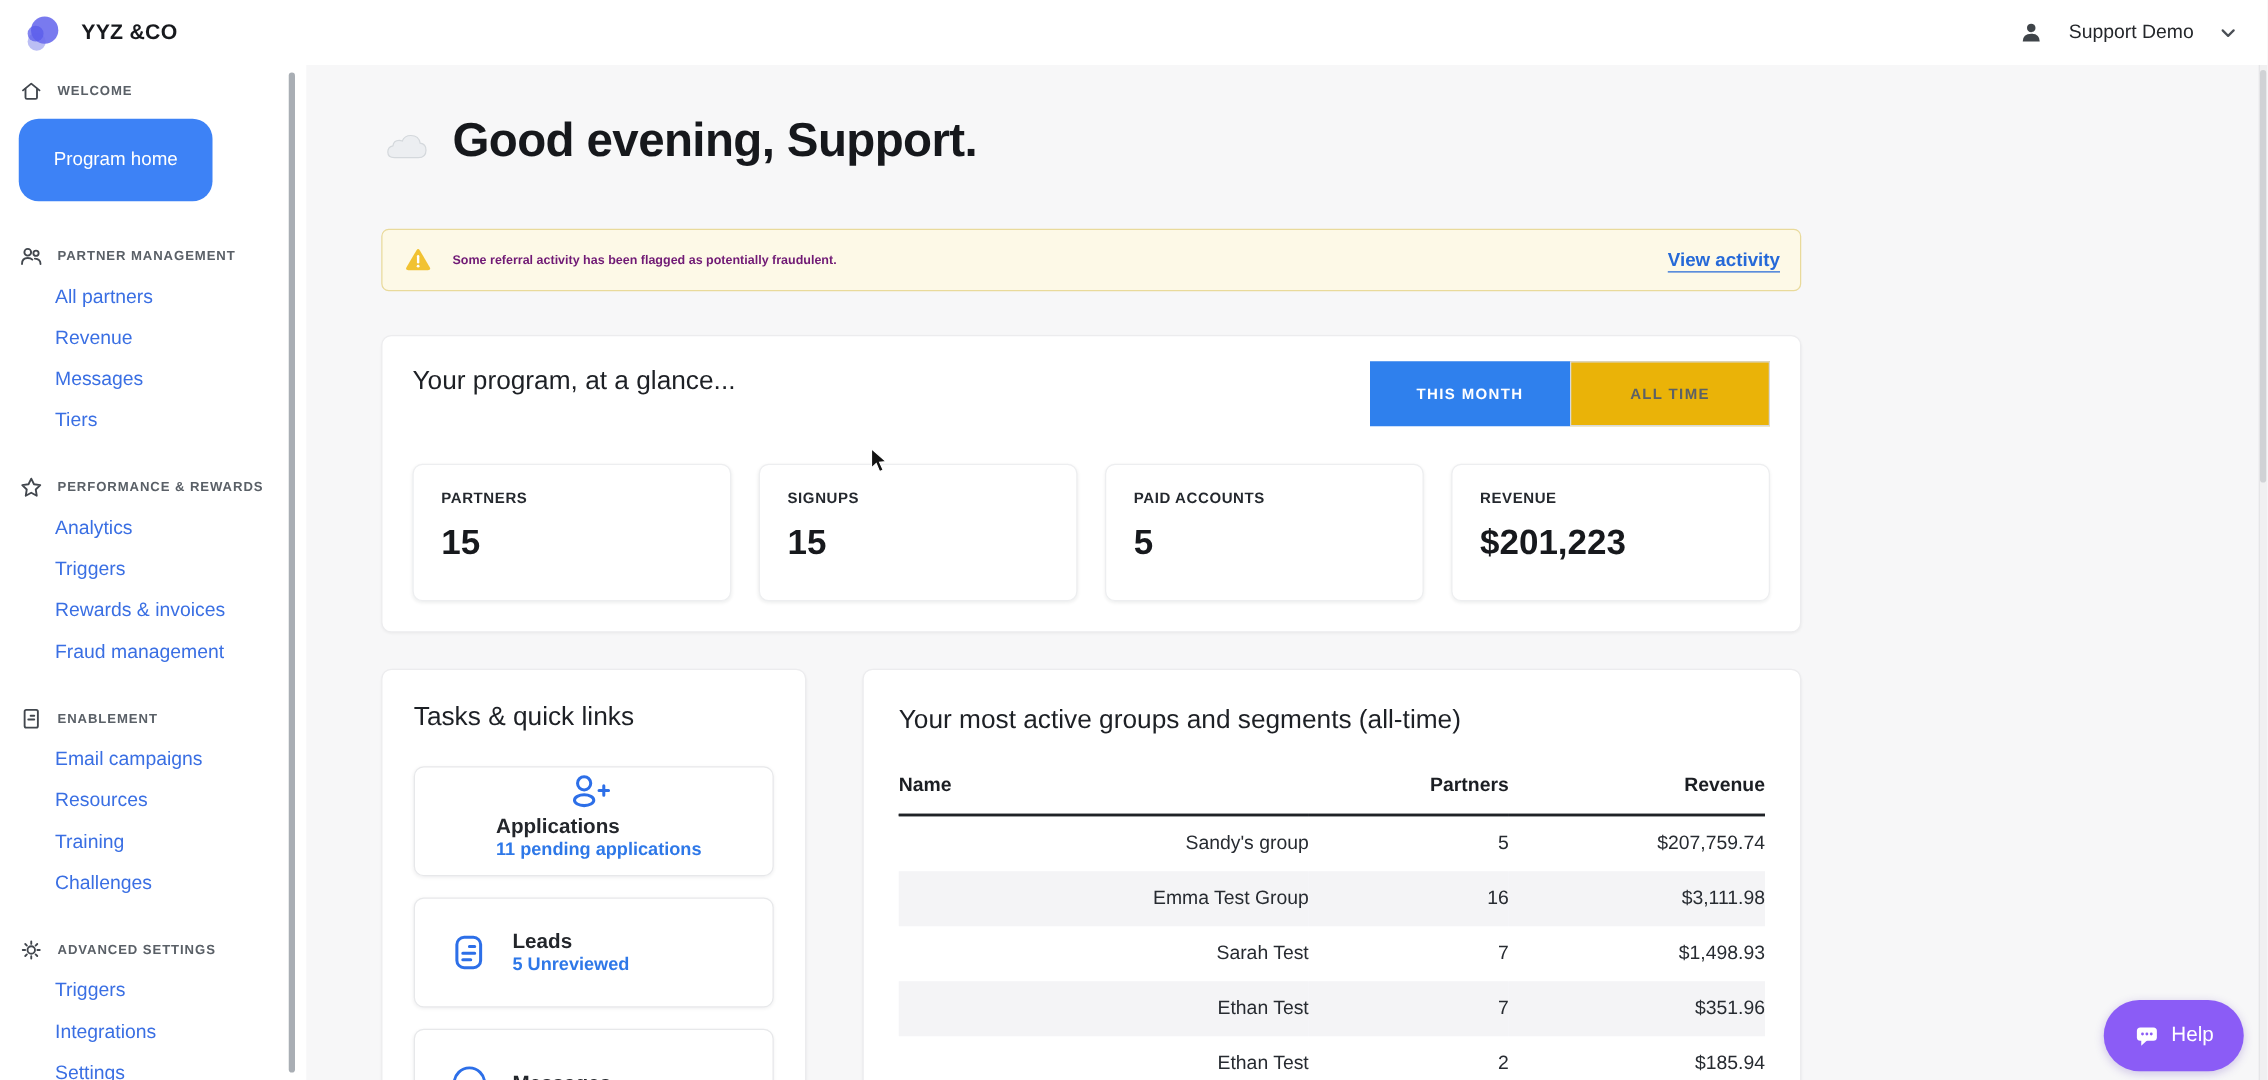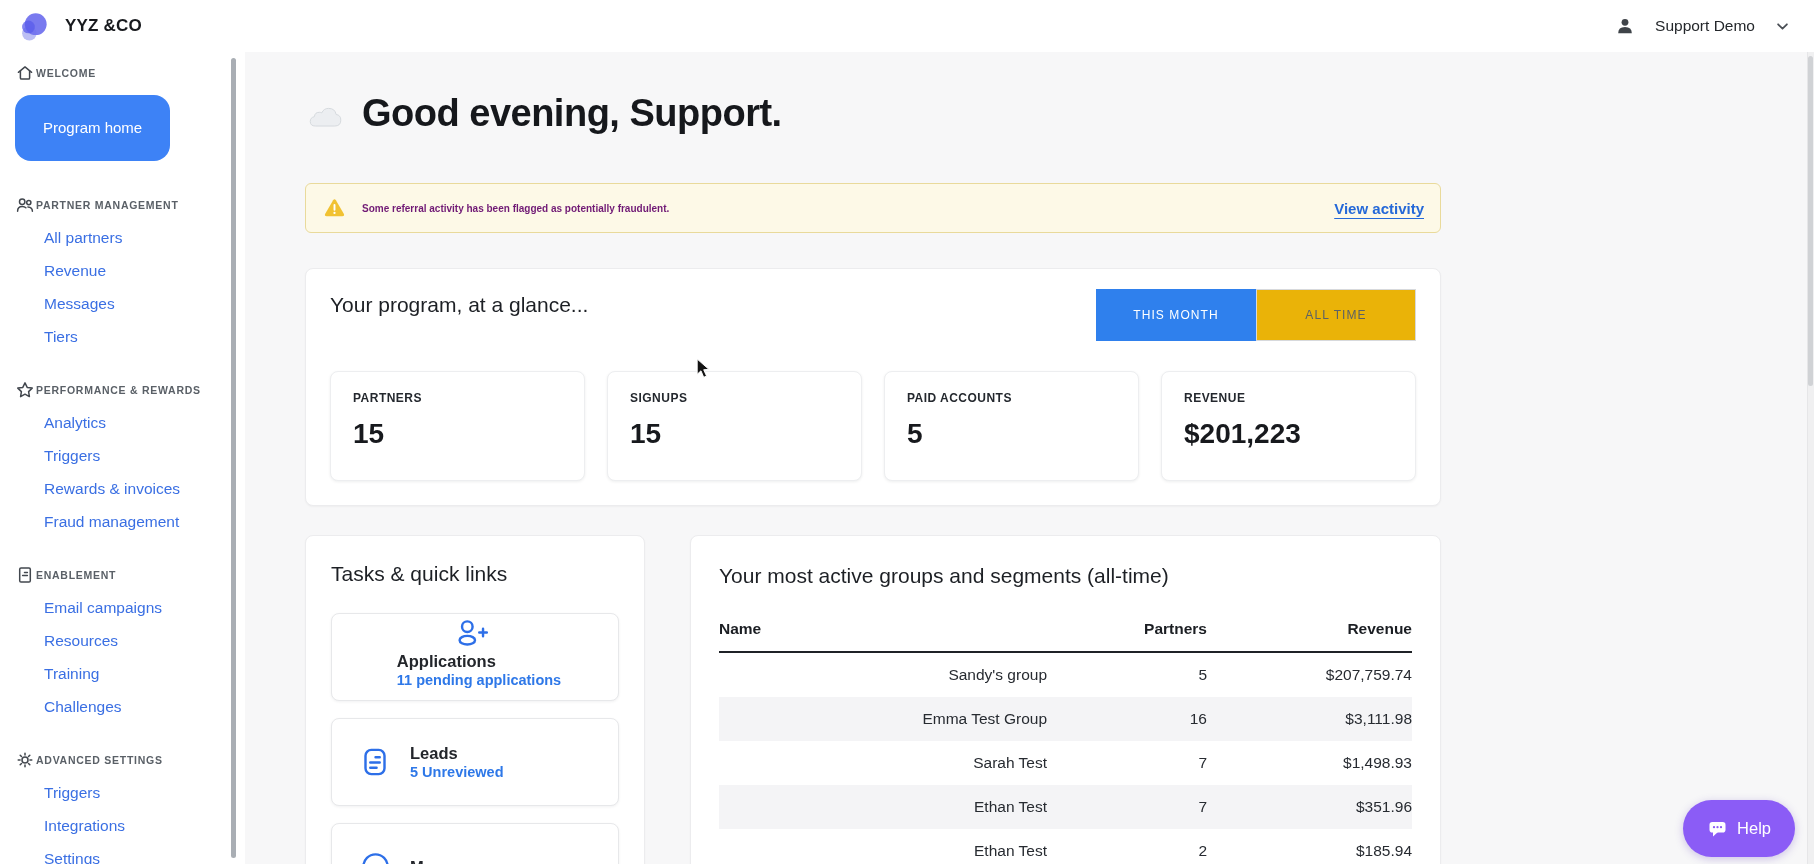--- a/index.html
+++ b/index.html
@@ -24,21 +24,21 @@
   
   .header{position:absolute;left:0;top:0;width:100%;height:52px;background:#fff;z-index:5;display:flex;align-items:center;justify-content:space-between;padding:0 26px 0 13px;}
   .brand{display:flex;align-items:center;gap:12px;cursor:pointer;}
   .brand-name{font-size:17px;font-weight:600;letter-spacing:.2px;color:#17191d;}
   .user-menu{display:flex;align-items:center;gap:20px;color:#24272b;font-size:15.5px;cursor:pointer;}
   .user-menu .chev{color:#4a4f55;margin-left:2px;display:flex;}
 
   
   .sidebar{position:absolute;left:0;top:52px;bottom:0;width:245px;background:#fff;z-index:4;padding-top:7px;}
   .sb-scrollbar{position:absolute;left:231px;top:58px;bottom:6px;width:5px;border-radius:3px;background:#a9aeb4;z-index:6;}
-  .section-head{display:flex;align-items:center;gap:1px;padding-left:15px;margin-top:34px;color:#5a6067;}
+  .section-head{display:flex;align-items:center;gap:11px;padding-left:15px;margin-top:34px;color:#5a6067;}
   .section-head:first-child{margin-top:4px;}
   .section-head .icon{width:20px;height:20px;color:#42474e;display:flex;}
   .section-label{font-size:10.5px;font-weight:700;letter-spacing:.07em;text-transform:uppercase;}
   .section-items{list-style:none;margin:14px 0 0 44px;width:170px;}
   .section-items li{margin-bottom:15px;line-height:18px;}
   .side-link{color:var(--link-blue);font-size:15.5px;text-decoration:none;cursor:pointer;}
   .active-pill{display:inline-block;background:var(--pill-blue);color:#fff;font-size:15px;padding:24px 28px;border-radius:16px;margin-left:-29px;cursor:pointer;}
   li.pill-row{margin-top:-2px;margin-bottom:12px;}
 
   
@@ -50,21 +50,21 @@
   .alert-banner{position:absolute;left:60px;top:131px;width:1136px;height:50px;background:var(--warning-bg);border:1px solid var(--warning-border);border-radius:6px;display:flex;align-items:center;padding:0 16px 0 18px;}
   .alert-banner .warn{display:flex;margin-right:17px;}
   .alert-text{font-size:10px;font-weight:700;color:#701a75;}
   .alert-link{margin-left:auto;font-size:15px;font-weight:700;color:#2569d8;text-decoration:underline;text-underline-offset:4px;cursor:pointer;}
 
   .card{background:#fff;border:1px solid var(--card-border);border-radius:8px;box-shadow:0 1px 2px rgba(20,22,26,.04);}
   .glance-card{position:absolute;left:60px;top:216px;width:1136px;height:238px;}
   .card-title{font-size:21px;font-weight:500;color:#1d2025;}
   .glance-title{position:absolute;left:24px;top:24px;}
   .toggle{position:absolute;right:24px;top:20px;display:flex;cursor:pointer;}
-  .toggle-seg{width:160px;height:52px;display:flex;align-items:center;justify-content:center;font-size:12px;font-weight:400;letter-spacing:.09em;text-transform:uppercase;}
+  .toggle-seg{width:160px;height:52px;display:flex;align-items:center;justify-content:center;font-size:12px;font-weight:700;letter-spacing:.09em;text-transform:uppercase;}
   .toggle-seg.active{background:var(--accent-blue);color:#fff;}
   .toggle-seg.inactive{background:#eab308;border:1px solid #d7d9dc;color:var(--muted);}
   .stats-row{position:absolute;left:24px;right:24px;top:102px;display:flex;gap:22px;}
   .stat-box{flex:1;background:#fff;border:1px solid #edeef0;border-radius:8px;box-shadow:0 1px 3px rgba(20,22,26,.07);padding:19px 22px;height:110px;}
   .stat-label{font-size:12px;font-weight:700;letter-spacing:.04em;color:#24282e;text-transform:uppercase;}
   .stat-value{font-size:28px;font-weight:700;color:#17191d;margin-top:13px;}
 
   .tasks-card{position:absolute;left:60px;top:483px;width:340px;height:500px;padding:26px 25px;}
   .task-item{display:flex;align-items:center;border:1px solid #e7e8ea;border-radius:8px;box-shadow:0 1px 3px rgba(20,22,26,.06);height:88px;padding:0 16px 0 24px;margin-top:17px;cursor:pointer;background:#fff;}
   .tasks-list{margin-top:27px;}

